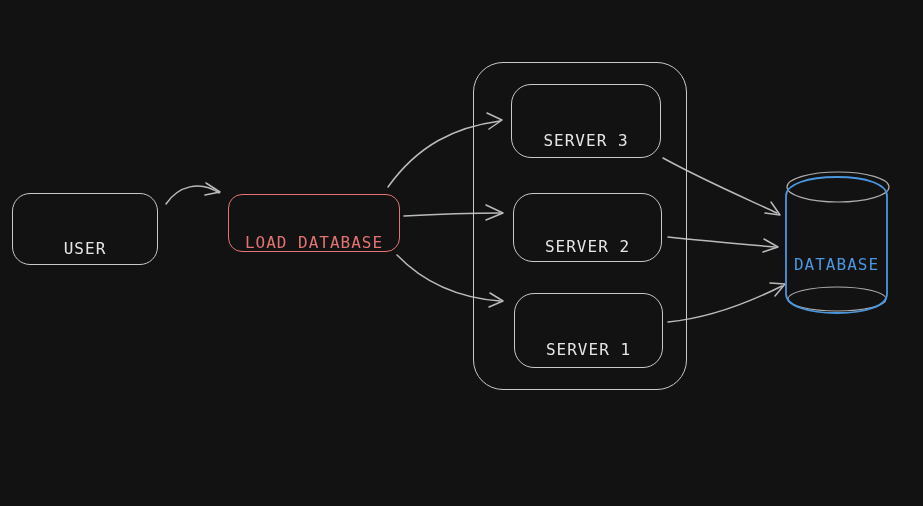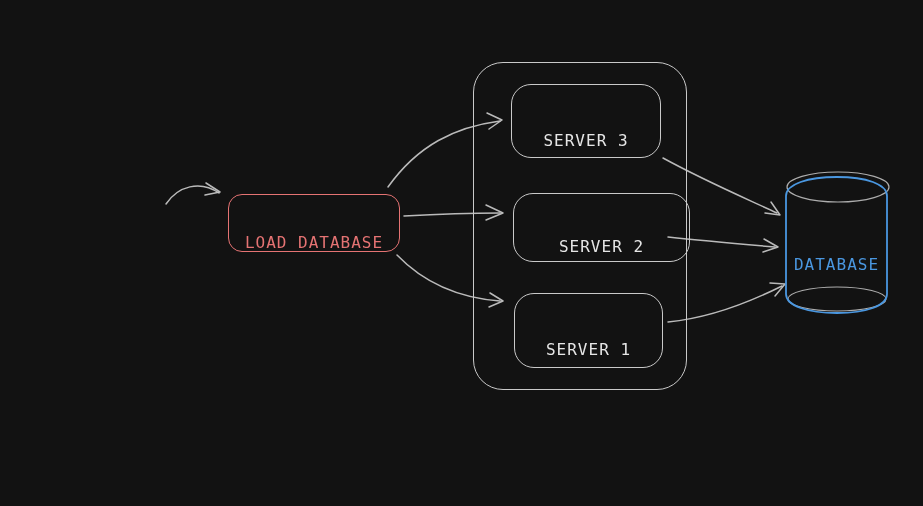--- a/index.html
+++ b/index.html
@@ -51,21 +51,21 @@
     color:var(--red,#e57373);
   }
   .group{
     position:absolute;
     left:473px;top:62px;width:214px;height:328px;
     border:1.6px solid var(--stroke,#c9c9c9);
     border-radius:30px;
     box-sizing:border-box;
   }
   .node-s3{left:511px;top:84px;width:150px;height:74px;border-radius:20px;}
-  .node-s2{left:513px;top:193px;width:177px;height:69px;border-radius:20px;}
+  .node-s2{left:513px;top:193px;width:149px;height:69px;border-radius:20px;}
   .node-s1{left:514px;top:293px;width:149px;height:75px;border-radius:20px;align-items:center;}
   .node-db{
     left:786px;top:177px;width:101px;height:136px;
     border:none;
     color:var(--blue,#3d8fe0);
   }
 </style>
 </head>
 <body>
 
@@ -108,20 +108,23 @@
       <polyline class="edge" points="770,283 785,284 775,296"></polyline>
     </g>
 
     <g>
       <ellipse class="cyl-gray" cx="838" cy="187" rx="51" ry="15"></ellipse>
       <ellipse class="cyl-gray" cx="837" cy="299" rx="49" ry="12"></ellipse>
       <path class="cyl-blue" d="M 786 196 C 786 184 808 177 837 177 C 866 177 887 184 887 196 L 887 294 C 887 306 866 313 837 313 C 808 313 786 306 786 294 Z"></path>
     </g>
   </svg>
 
+  <div class="node node-user">
+    <span>USER</span>
+  </div>
 
   <div class="node node-lb">
     <span>LOAD DATABASE</span>
   </div>
 
   <div class="group"></div>
 
   <div class="node node-s3">
     <span>SERVER 3</span>
   </div>

